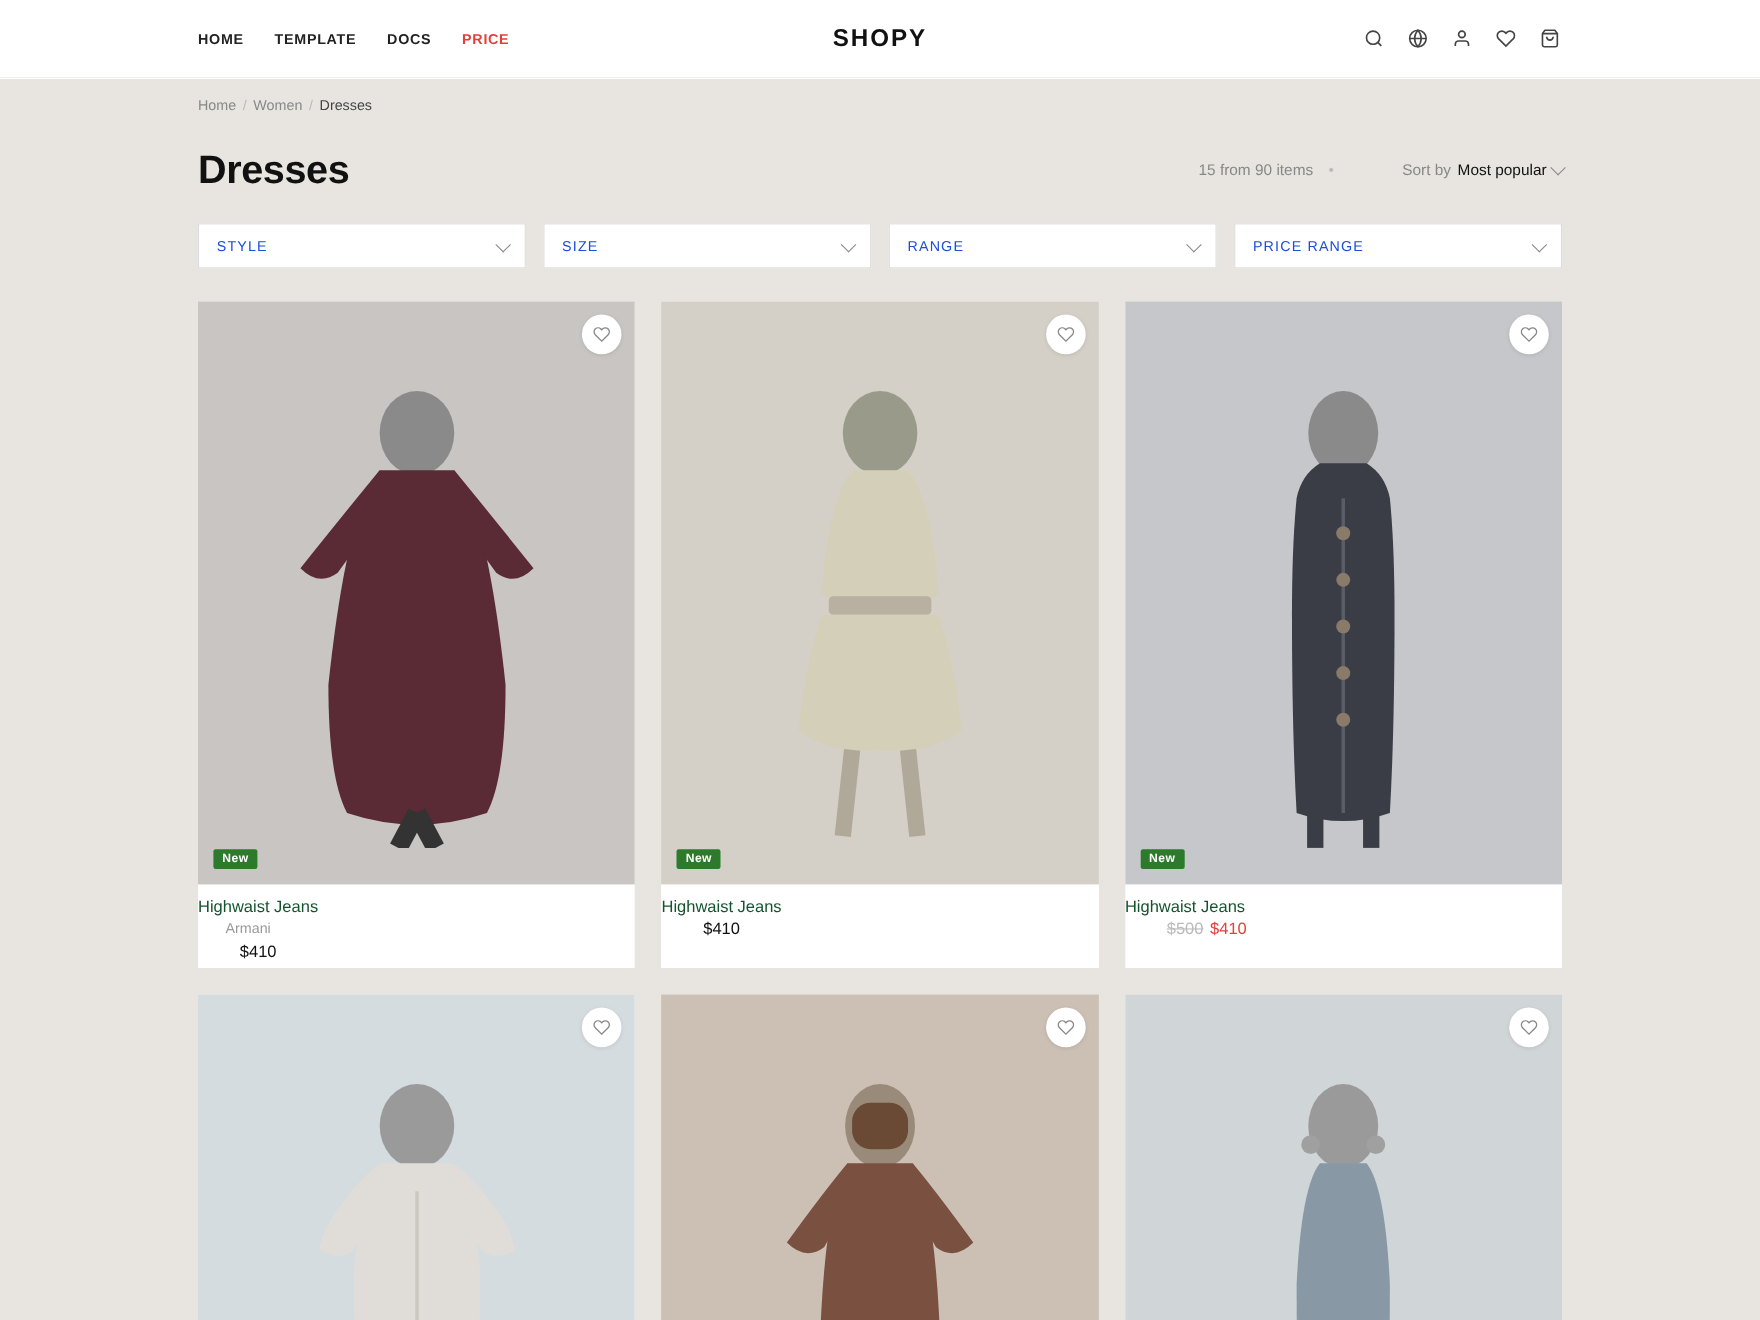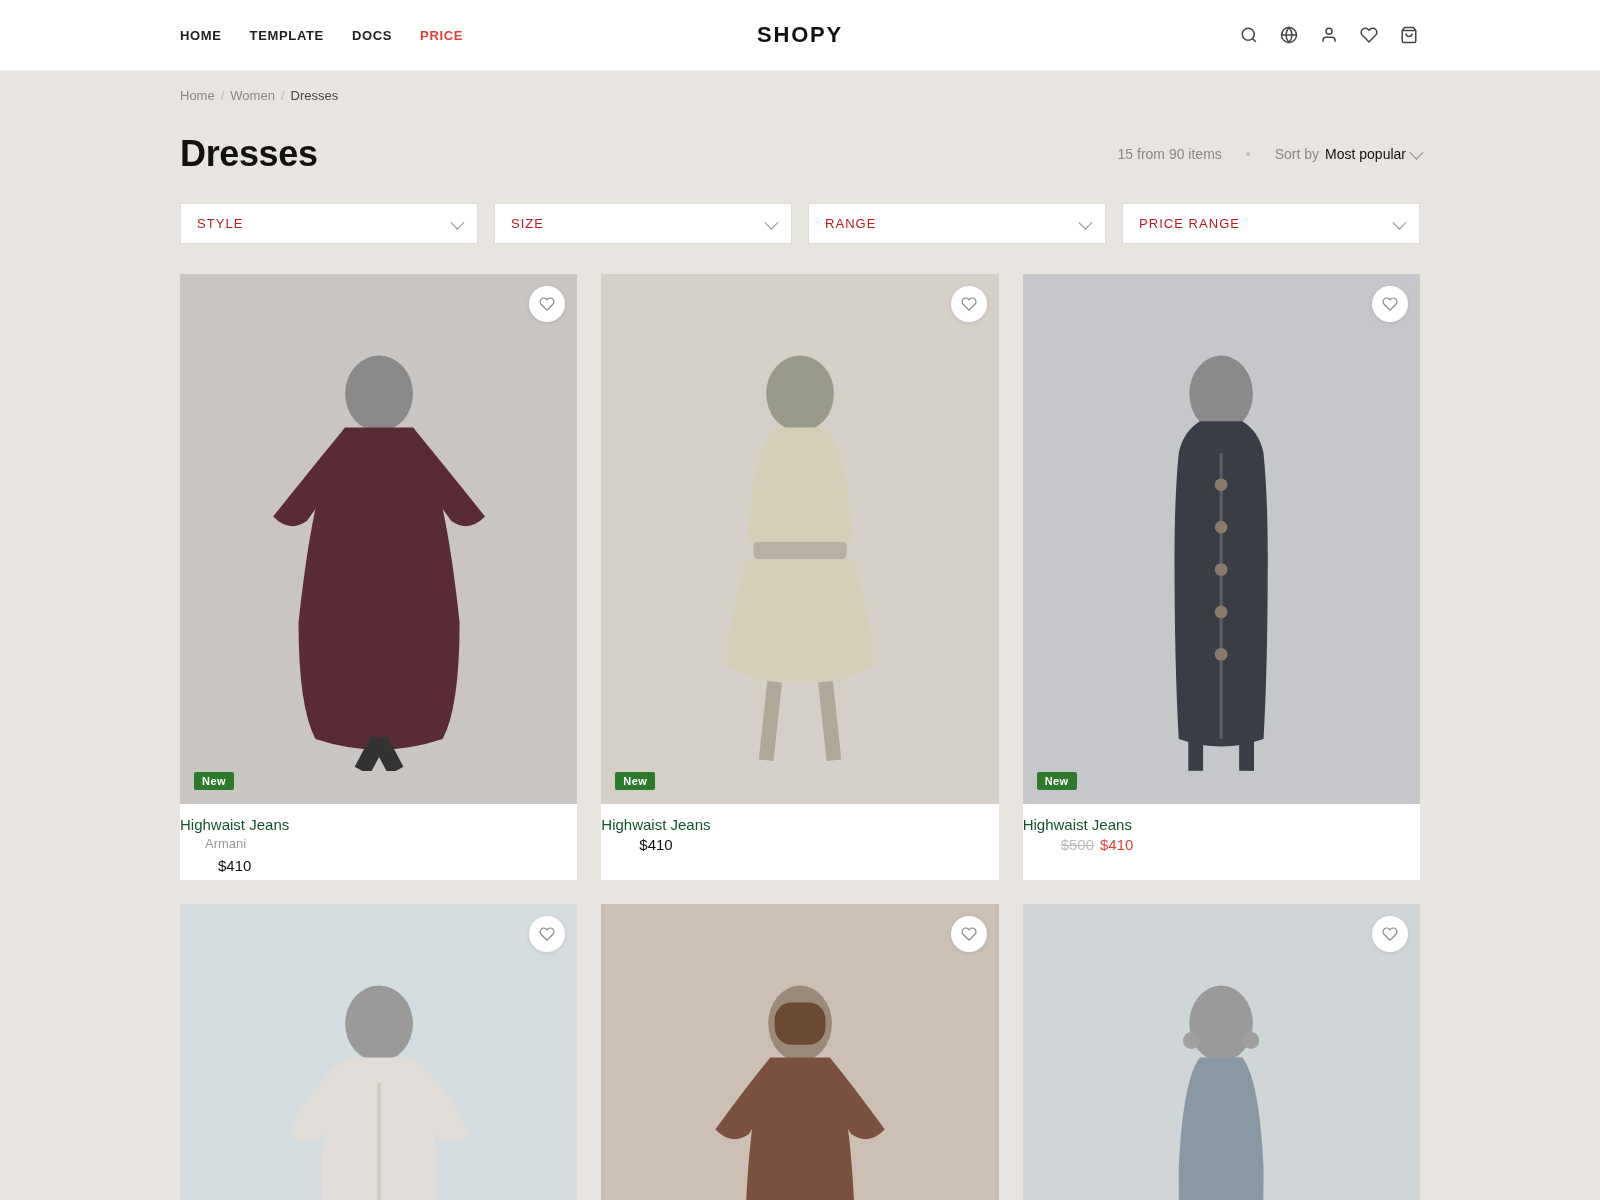--- a/index.html
+++ b/index.html
@@ -98,52 +98,53 @@
     }
     .page-title {
       font-size: 36px;
       font-weight: 700;
       color: #111;
       letter-spacing: -0.01em;
     }
     .sort-info {
       display: flex;
       align-items: center;
-      gap: 24px;
+      gap: 14px;
       font-size: 14px;
       color: #888;
     }
     .sort-info .dot { color: #bbb; }
     .sort-by-btn {
       background: none;
       border: none;
       font-size: 14px;
       color: #333;
       cursor: pointer;
       display: flex;
       align-items: center;
       gap: 4px;
+      margin-left: 48px;
     }
     .sort-by-btn .label { color: #888; margin-right: 2px; }
     .sort-by-btn .value { font-weight: 500; color: #111; }
     
     .filters-row {
       display: grid;
       grid-template-columns: 1fr 1fr 1fr 1fr;
       gap: 16px;
       margin-bottom: 30px;
     }
     .filter-select {
       border: 1px solid #ddd;
       background: #fff;
       padding: 12px 16px;
       font-size: 13px;
       font-weight: 500;
       letter-spacing: 0.08em;
-      color: #b91c1c;
+      color: #1d4ed8;
       cursor: pointer;
       display: flex;
       align-items: center;
       justify-content: space-between;
       user-select: none;
     }
     .chevron-icon {
       width: 10px;
       height: 10px;
       border-right: 1.5px solid #888;

